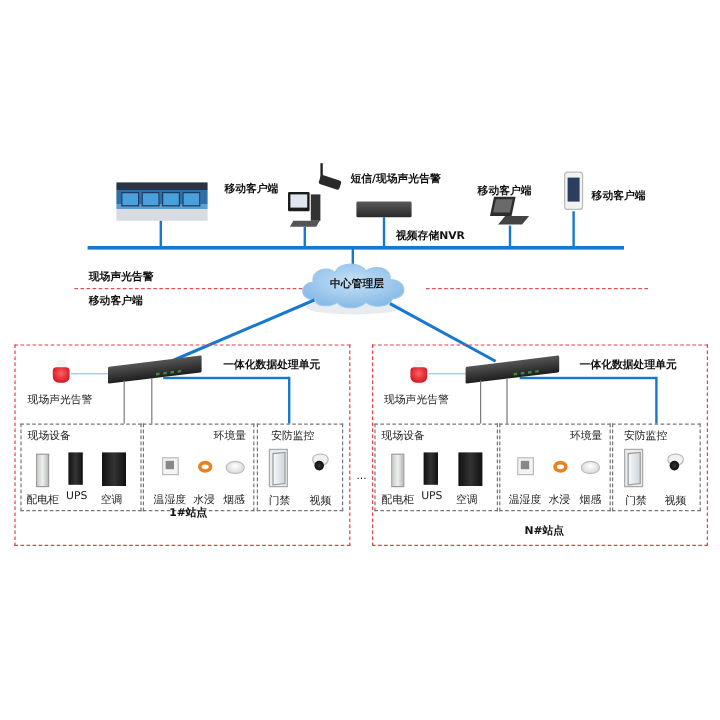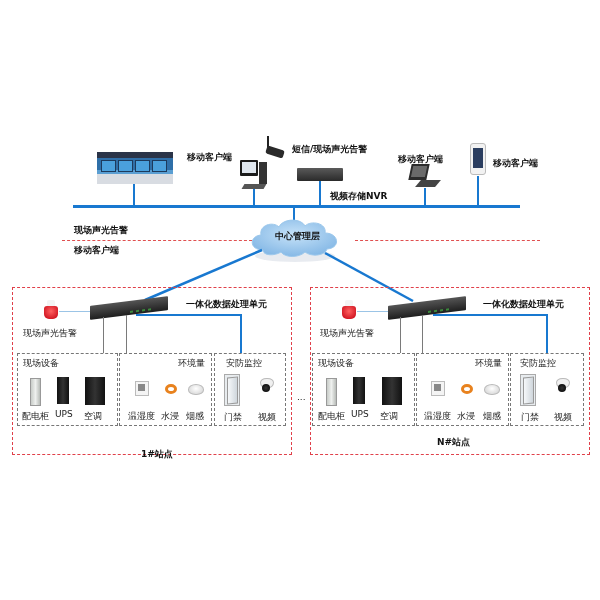--- a/index.html
+++ b/index.html
@@ -168,21 +168,21 @@
 <div class="group" style="left:214px;top:353px;width:72px;height:73px;"></div>
 <div class="abs lbl" style="left:226px;top:357px;">安防监控</div>
 <div class="abs door-frame" style="left:224px;top:374px;width:14px;height:30px;">
   <div class="abs door-panel" style="left:2px;top:2px;width:9px;height:25px;"></div>
 </div>
 <div class="abs dome" style="left:260px;top:378px;width:12px;height:8px;"></div>
 <div class="abs dome-lens" style="left:262px;top:384px;width:8px;height:8px;"></div>
 <div class="abs lbl" style="left:224px;top:411px;">门禁</div>
 <div class="abs lbl" style="left:258px;top:411px;">视频</div>
 
-<div class="abs lbl-bold" style="left:141px;top:448px;">1#站点</div>
+<div class="abs lbl-bold" style="left:141px;top:421px;">1#站点</div>
 
 <div class="site" style="left:310px;top:287px;width:280px;height:168px;"></div>
 
 <div class="abs alarm-cap" style="left:345px;top:300px;width:8px;height:8px;"></div>
 <div class="abs alarm" style="left:342px;top:306px;width:14px;height:13px;"></div>
 <div class="abs lbl" style="left:320px;top:327px;">现场声光告警</div>
 <div class="gray-line" style="left:357px;top:311px;width:32px;height:1px;background:#9bc4e6;"></div>
 
 <div class="abs switch" style="left:388px;top:301px;width:78px;height:14px;">
   <div class="port" style="left:40px;"></div>

